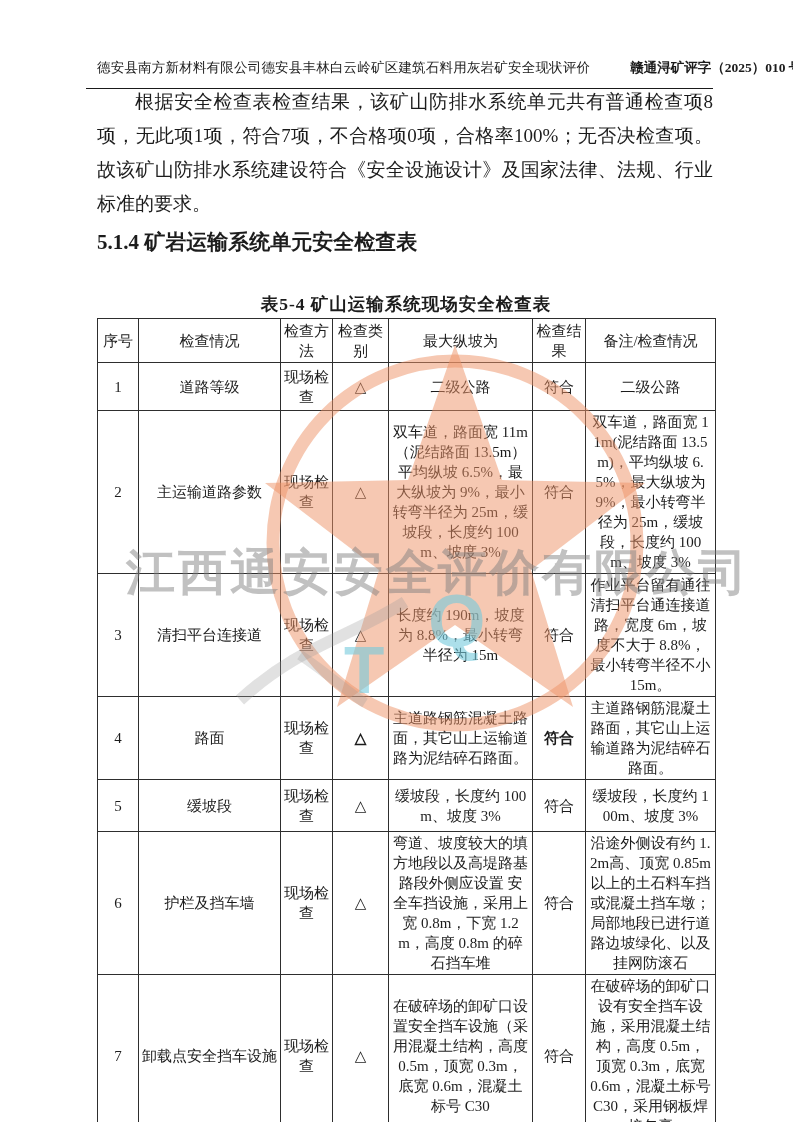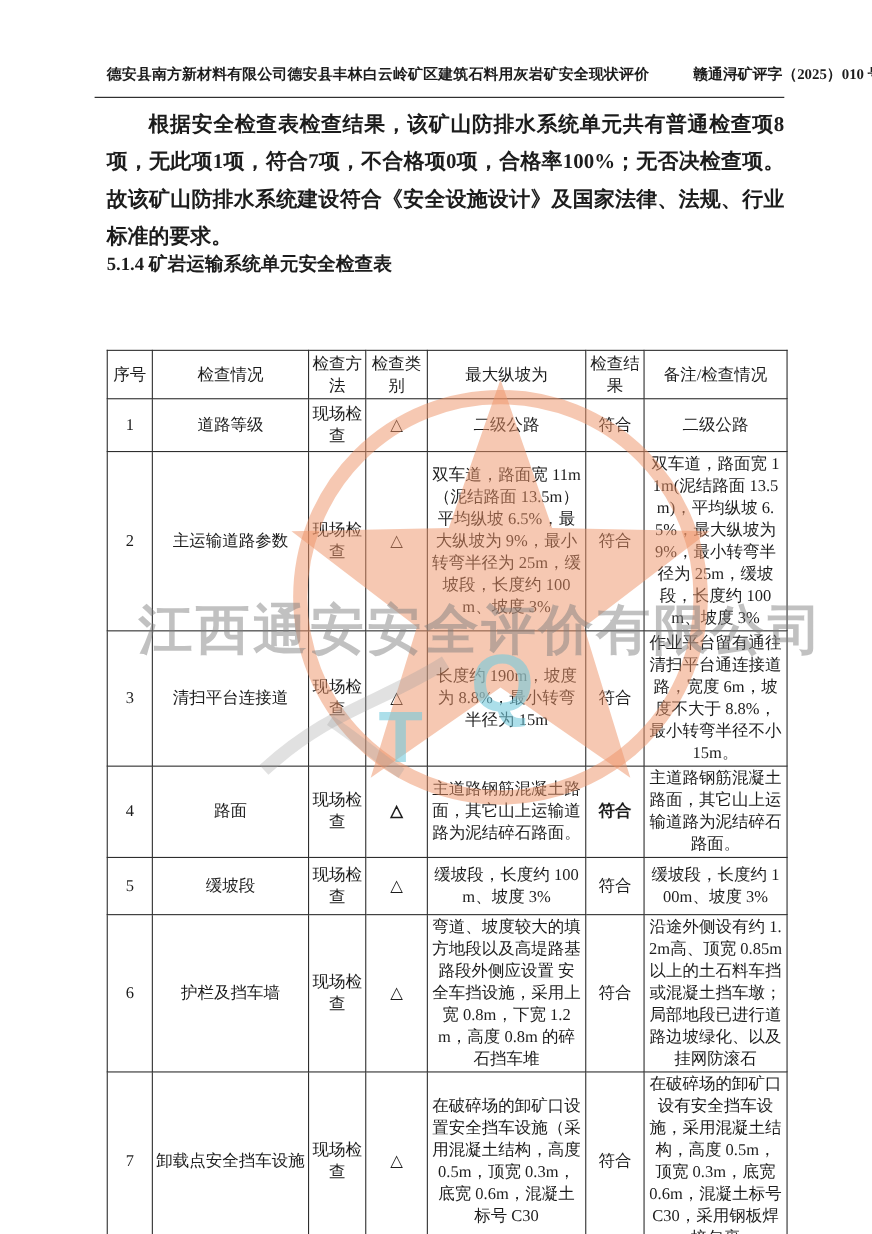--- a/index.html
+++ b/index.html
@@ -10,35 +10,35 @@
     font-family:"Liberation Serif", serif;
     color:#1c1c1c;
     overflow:hidden;
     margin:0 auto;
   }
   .hdr{
     position:absolute;top:59px;left:97px;width:616px;
     display:flex;justify-content:space-between;align-items:baseline;
     font-size:13.5px;white-space:nowrap;
   }
-  .hdr .left{font-weight:700;letter-spacing:.2px;text-align:right;}
+  .hdr .left{font-weight:400;letter-spacing:.2px;text-align:right;}
   .hdr .right{font-weight:bold;margin-left:40px;}
   .hdr-rule{
     position:absolute;top:88px;left:86px;width:627px;height:0;
     border-top:1.6px solid #1a1a1a;
   }
   .para{
     position:absolute;left:97px;width:616px;margin:0;
     font-size:19px;line-height:34px;text-align:justify;text-indent:2em;
   }
-  .p1{top:97px;font-weight:bold;}
+  .p1{top:85px;}
   .p2{top:260px;}
   .sec{
     position:absolute;top:228px;left:97px;margin:0;
-    font-size:17px;font-weight:bold;white-space:nowrap;
+    font-size:21px;font-weight:bold;white-space:nowrap;
   }
   .caption{
     position:absolute;top:292px;left:97px;width:618px;
     text-align:center;font-size:17.5px;font-weight:bold;letter-spacing:1px;
   }
   table.chk{
     position:absolute;top:318px;left:97px;width:618px;
     border-collapse:collapse;table-layout:fixed;
     font-size:15px;line-height:20px;
   }
@@ -82,20 +82,21 @@
     <span class="left">德安县南方新材料有限公司德安县丰林白云岭矿区建筑石料用灰岩矿安全现状评价</span>
     <span class="right">赣通浔矿评字（2025）010 号</span>
   </div>
   <div class="hdr-rule"></div>
 
   <p class="para p1">根据安全检查表检查结果，该矿山防排水系统单元共有普通检查项8项，无此项1项，符合7项，不合格项0项，合格率100%；无否决检查项。故该矿山防排水系统建设符合《安全设施设计》及国家法律、法规、行业标准的要求。</p>
 
   <h3 class="sec">5.1.4 矿岩运输系统单元安全检查表</h3>
 
 
+  <div class="caption">表5-4  矿山运输系统现场安全检查表</div>
 
   <table class="chk">
     <colgroup>
       <col style="width:41px">
         <col style="width:142px">
         <col style="width:52px">
       <col style="width:56px">
         <col style="width:144px">
         <col style="width:53px">
       <col style="width:130px">

